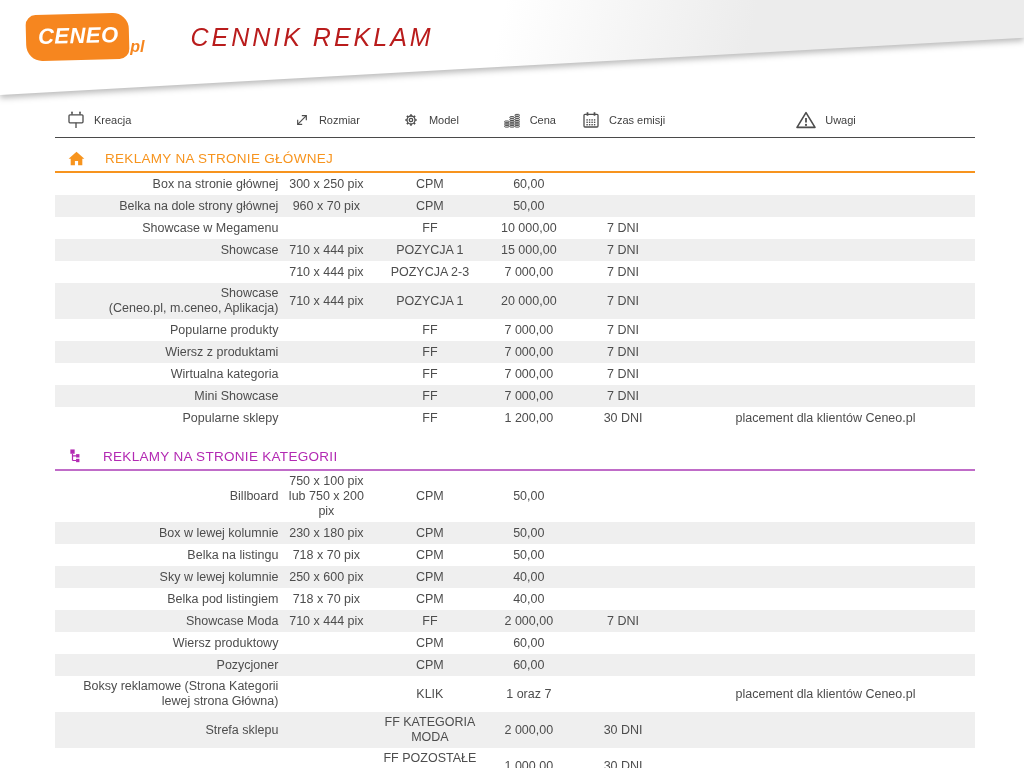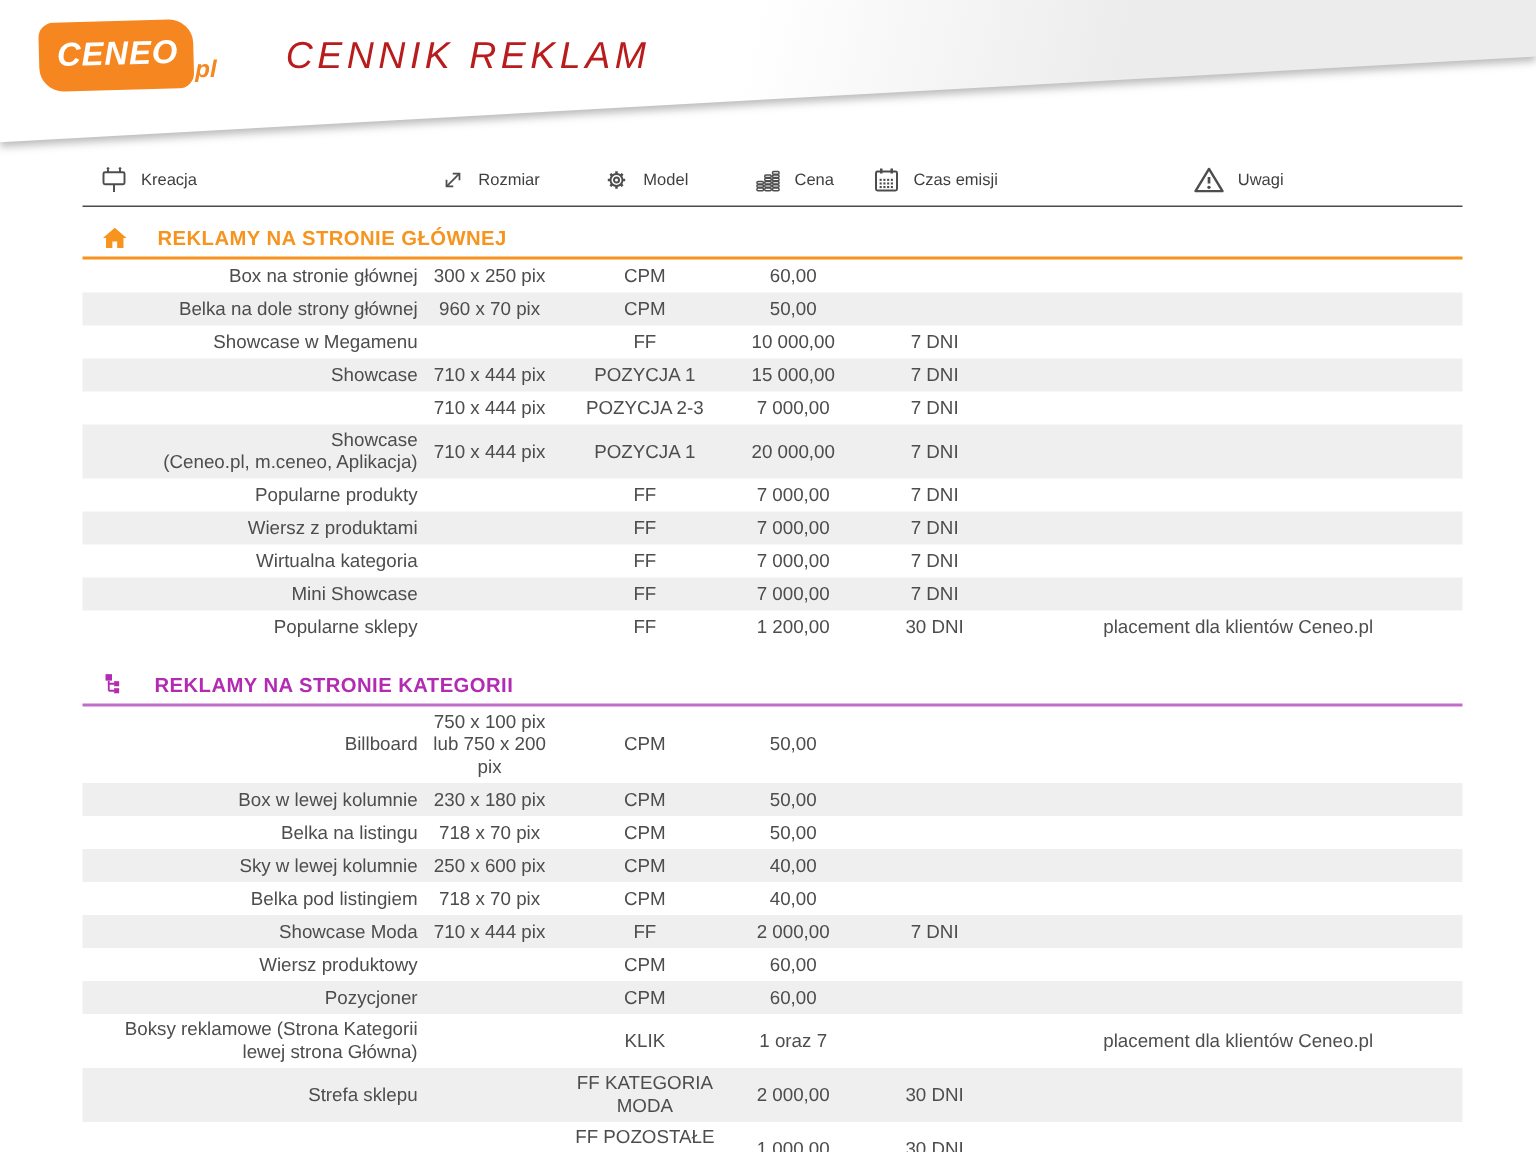--- a/index.html
+++ b/index.html
@@ -41,21 +41,21 @@
   }
   .col-cell.left { justify-content:flex-start; padding-left:11px; }
   .icon { display:inline-flex; align-items:center; }
   
   .section { margin-top:10px; }
   .section + .section { margin-top:16px; }
   .section-header {
     display:flex; align-items:center; gap:20px;
     padding:3px 0 5px 13px; border-bottom:2.5px solid var(--sec-line);
   }
-  .section-title { font-weight:bold; font-size:13.5px; letter-spacing:.3px; color:var(--sec); }
+  .section-title { font-weight:normal; font-size:13.5px; letter-spacing:.3px; color:var(--sec); }
   
   .row { align-items:center; min-height:18px; padding:2px 0; font-size:12.5px; color:#4d4d4d; }
   .row.alt { background:#efefef; }
   .cell { text-align:center; white-space:pre-line; line-height:15px; padding:1px 2px; }
   .cell.c-kreacja { text-align:right; padding-left:11px; }
 </style>
 </head>
 <body>
 
 <div class="page">

